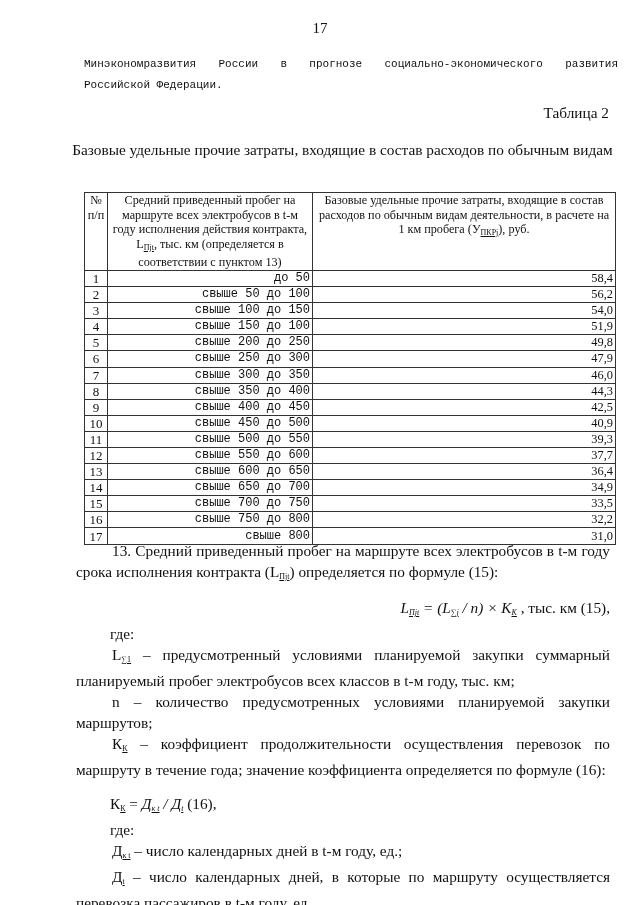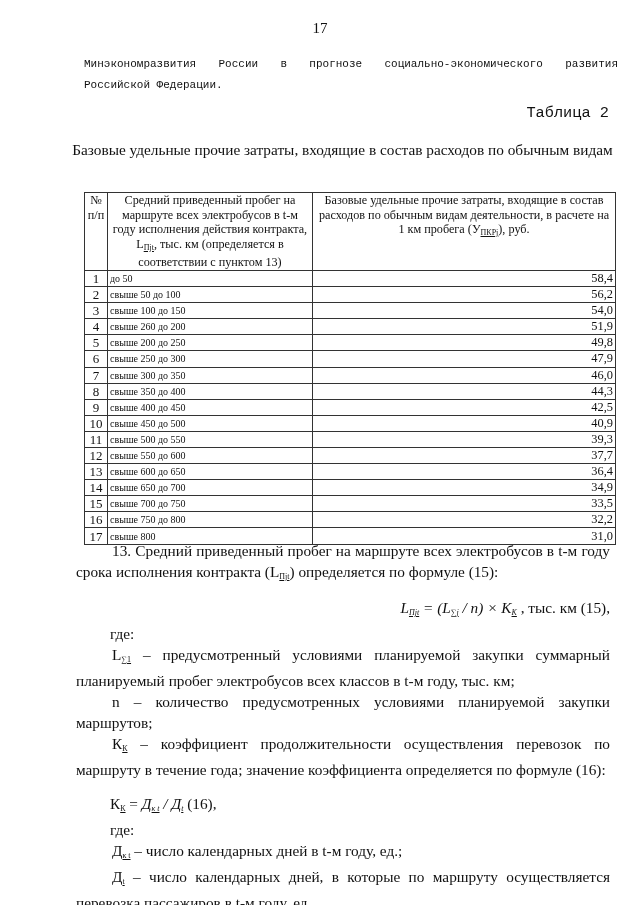--- a/index.html
+++ b/index.html
@@ -12,41 +12,41 @@
       position: absolute; top: 20px; left: 0; width: 640px;
       text-align: center; font-size: 15px;
     }
     .para {
       position: absolute; left: 84px; width: 534px;
       font-size: 11px; line-height: 21px; text-align: justify; font-family: Liberation Mono, monospace;
     }
     .p1 { top: 54px; text-align-last: left; }
     .p1 .l1 { display: block; text-align: justify; text-align-last: justify; }
     .table-label {
-      position: absolute; top: 104px; right: 31px; font-size: 15.3px; font-family: Liberation Mono, monospace;
+      position: absolute; top: 104px; right: 31px; font-size: 15.3px;
     }
     .table-title {
       position: absolute; top: 139px; left: 70px; width: 545px;
       text-align: center; font-size: 15.3px; line-height: 21px;
     }
     table.data {
       position: absolute; top: 192px; left: 84px; width: 532px;
       border-collapse: collapse; font-size: 12.2px;
     }
     table.data td, table.data th {
       border: 1px solid #333;
       padding: 0 2px;
       font-weight: normal;
       line-height: 15px;
     }
     table.data th { vertical-align: top; text-align: center; line-height: 14.6px; }
     th.c-no { width: 18px; }
     th.c-range { width: 200px; }
     td.num { text-align: center; font-size: 13px; }
-    td.range { text-align: left; font-size: 10px; }
+    td.range { text-align: right; font-size: 12px; font-family: Liberation Mono, monospace; }
     td.val { text-align: right; font-size: 12.4px; }
     tr.hdr th { height: 72px; }
     tbody tr td { height: 15.1px; }
     sub { font-size: 8px; vertical-align: -2px; text-decoration: underline; }
     .formula-sec { position: absolute; left: 76px; width: 534px; font-size: 15.3px; line-height: 21px; }
     .indent { text-indent: 36px; }
     .ind-block { padding-left: 34px; }
     i { font-style: italic; }
     .just { text-align: justify; }
   </style>
@@ -88,21 +88,21 @@
         <td class="range">свыше 50 до 100</td>
         <td class="val">56,2</td>
       </tr>
       <tr>
         <td class="num">3</td>
         <td class="range">свыше 100 до 150</td>
         <td class="val">54,0</td>
       </tr>
       <tr>
         <td class="num">4</td>
-        <td class="range">свыше 260 до 200</td>
+        <td class="range">свыше 150 до 100</td>
         <td class="val">51,9</td>
       </tr>
       <tr>
         <td class="num">5</td>
         <td class="range">свыше 200 до 250</td>
         <td class="val">49,8</td>
       </tr>
       <tr>
         <td class="num">6</td>
         <td class="range">свыше 250 до 300</td>

